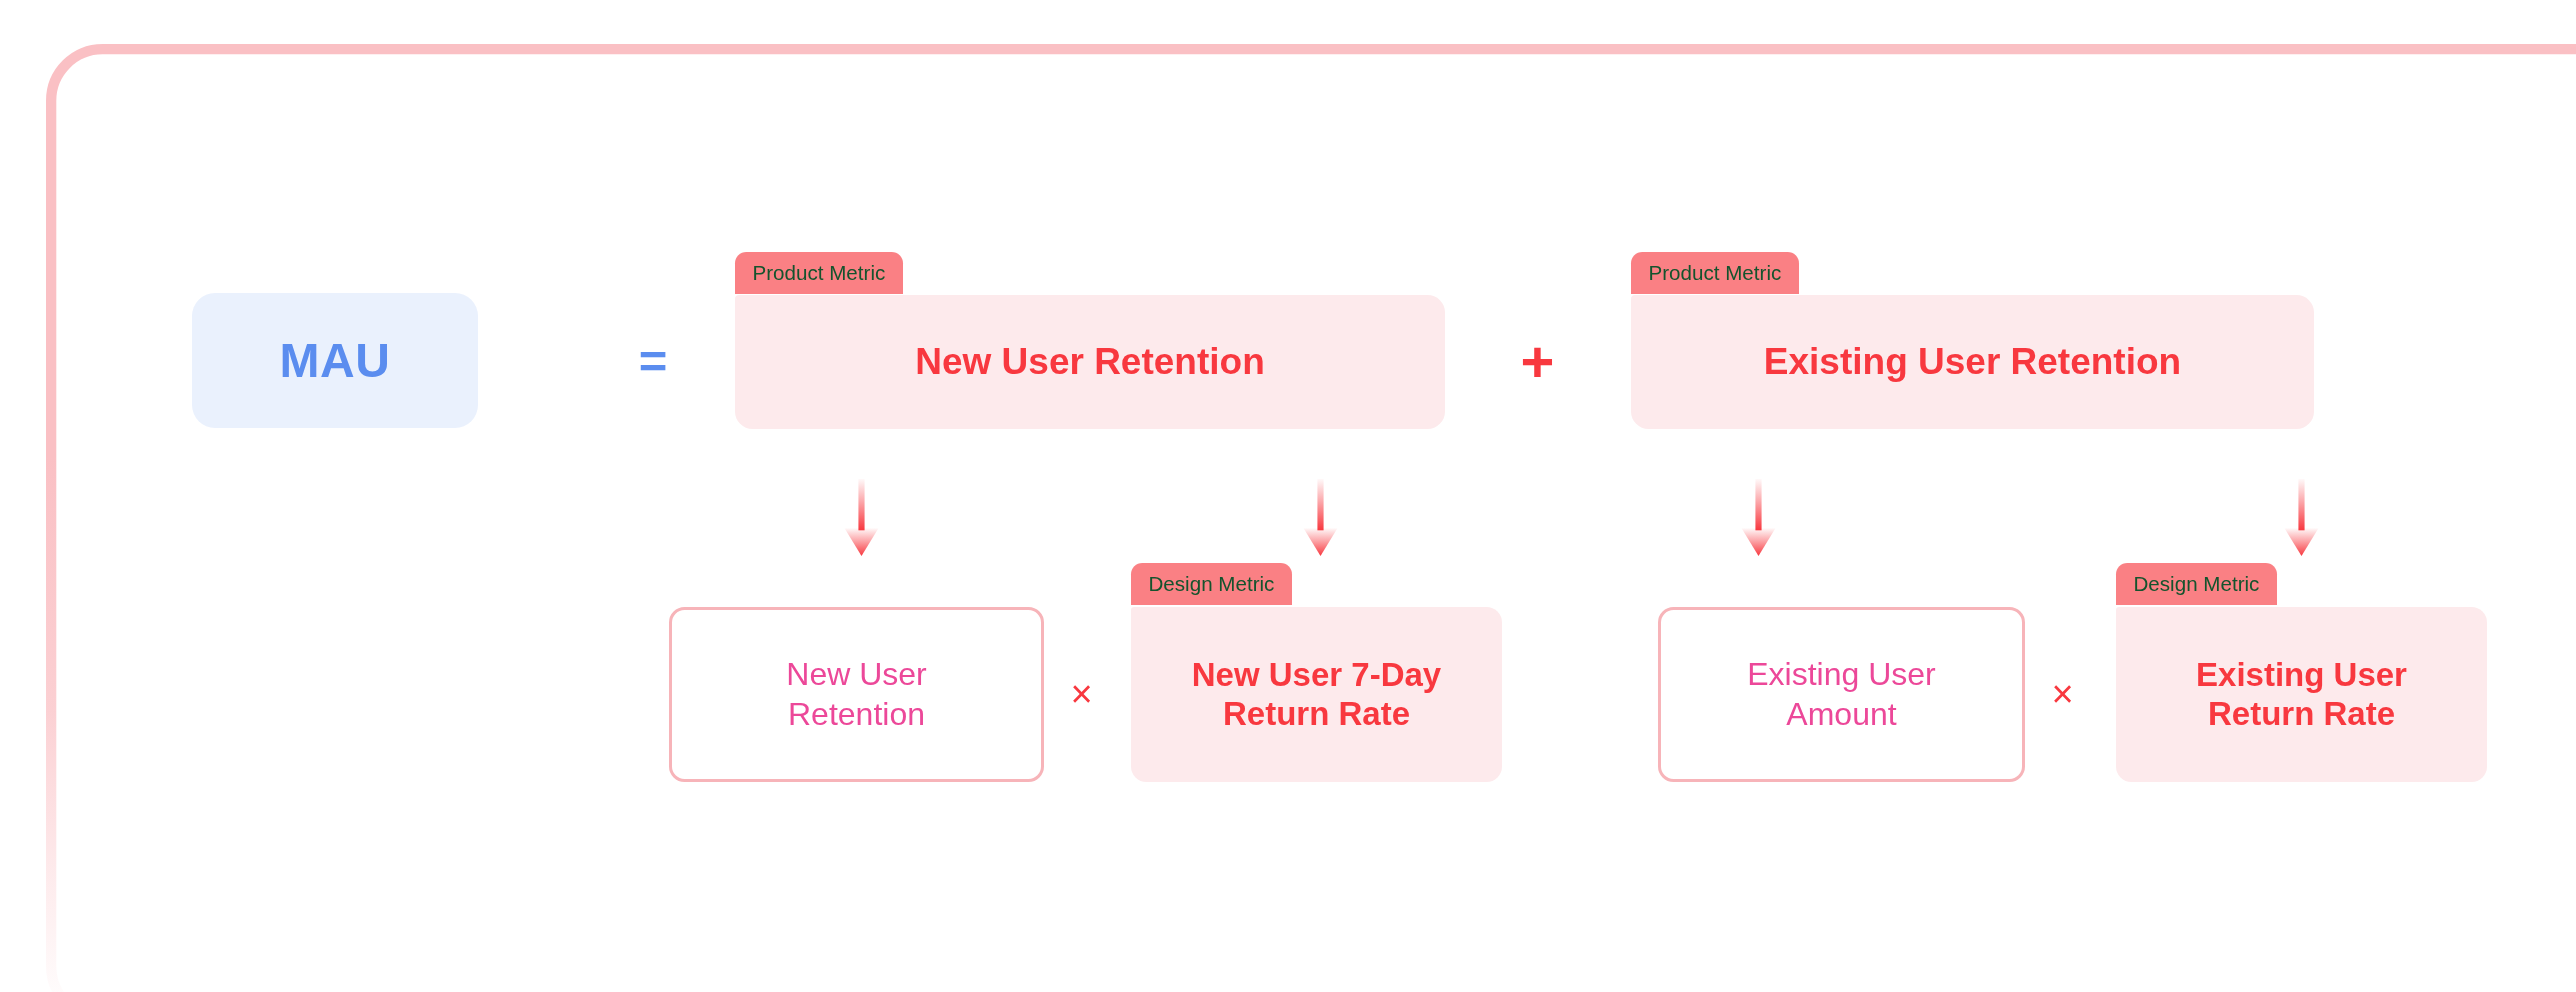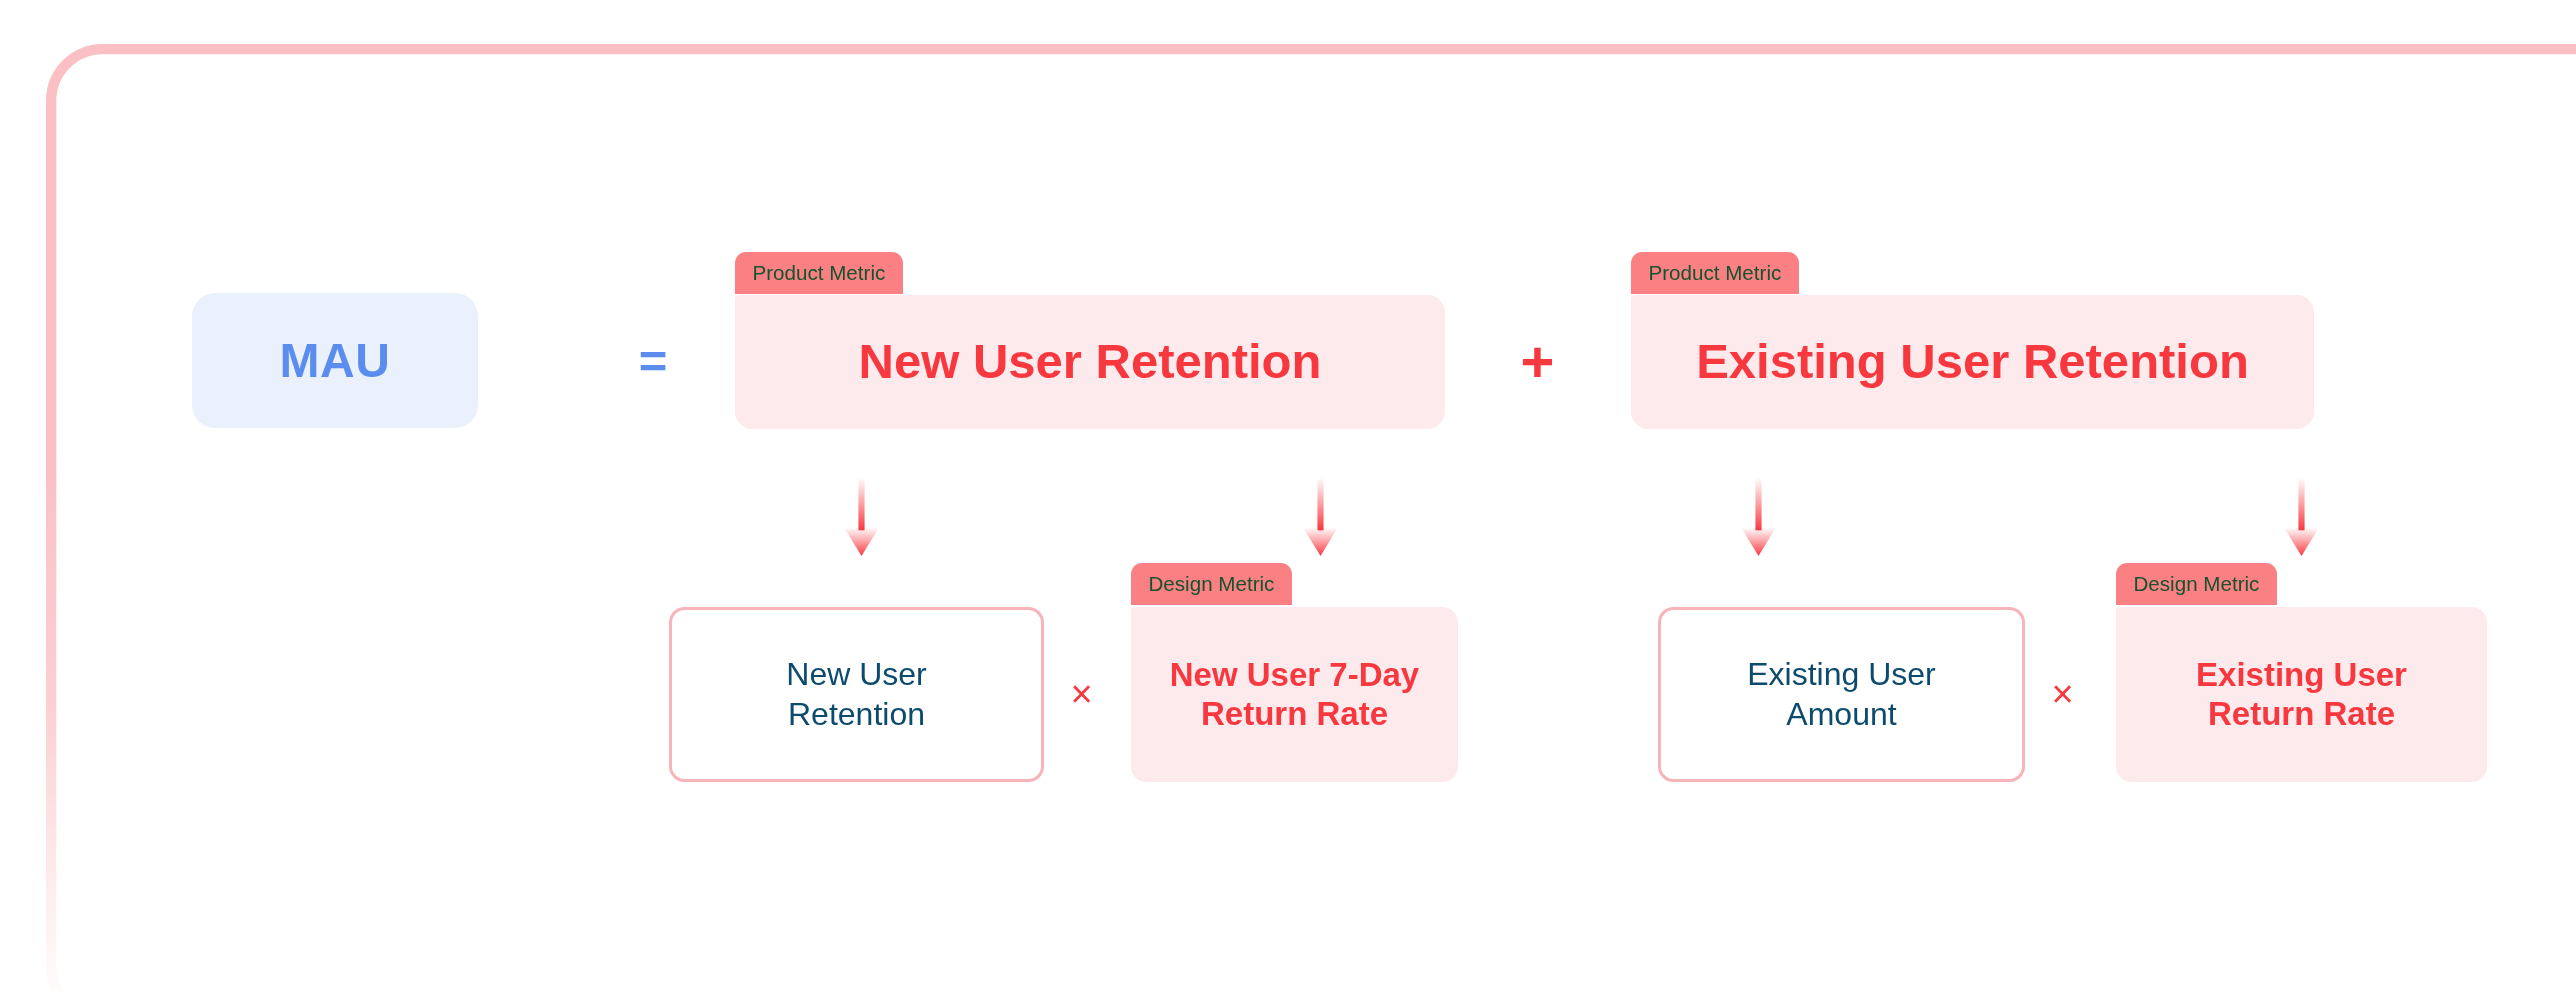--- a/index.html
+++ b/index.html
@@ -138,61 +138,61 @@
   }
 
   
   .metric-card.big { top: 252px; }
   .metric-card.big .metric-body {
     top: 43px;
     height: 134px;
     border-radius: 17.5px;
     border-top-left-radius: 4.1px;
   }
-  .metric-card.big .metric-text { font-size: 49px; }
+  .metric-card.big .metric-text { font-size: 37px; }
 
   .card-newuser-retention { left: 735px; width: 710px; }
   .card-newuser-retention .metric-body { width: 710px; }
 
   .card-existing-retention { left: 1631px; width: 803px; }
   .card-existing-retention .metric-body { width: 683px; }
 
   
   .metric-card.small { top: 563px; }
   .metric-card.small .metric-body {
     top: 44px;
     height: 175px;
     border-radius: 15.5px;
     border-top-left-radius: 3.1px;
     padding: 0 20.6px;
   }
   .metric-card.small .metric-text { font-size: 33px; }
 
   .card-newuser-7day { left: 1131px; width: 371px; }
-  .card-newuser-7day .metric-body { width: 327px; }
+  .card-newuser-7day .metric-body { width: 371px; }
 
   .card-existing-return { left: 2116px; width: 371px; }
   .card-existing-return .metric-body { width: 371px; }
 
   
   .outline-box {
     position: absolute;
     top: 607px;
     height: 175px;
     background: #ffffff;
     border: 3.6px solid #F7B4B9;
     border-radius: 15.5px;
     display: flex;
     align-items: center;
     justify-content: center;
     text-align: center;
     padding: 0 15.5px;
   }
   .outline-text {
-    color: #0c4a6e;
+    color: #ec4899;
     font-size: 32px;
     font-weight: normal;
     line-height: 1.22;
   }
   .box-newuser-retention { left: 669px; width: 375px; }
   .box-existing-amount { left: 1658px; width: 367px; }
 
   
   .arrow { position: absolute; width: 57px; height: 77px; }
   .arrow svg { display: block; width: 100%; height: 100%; }

